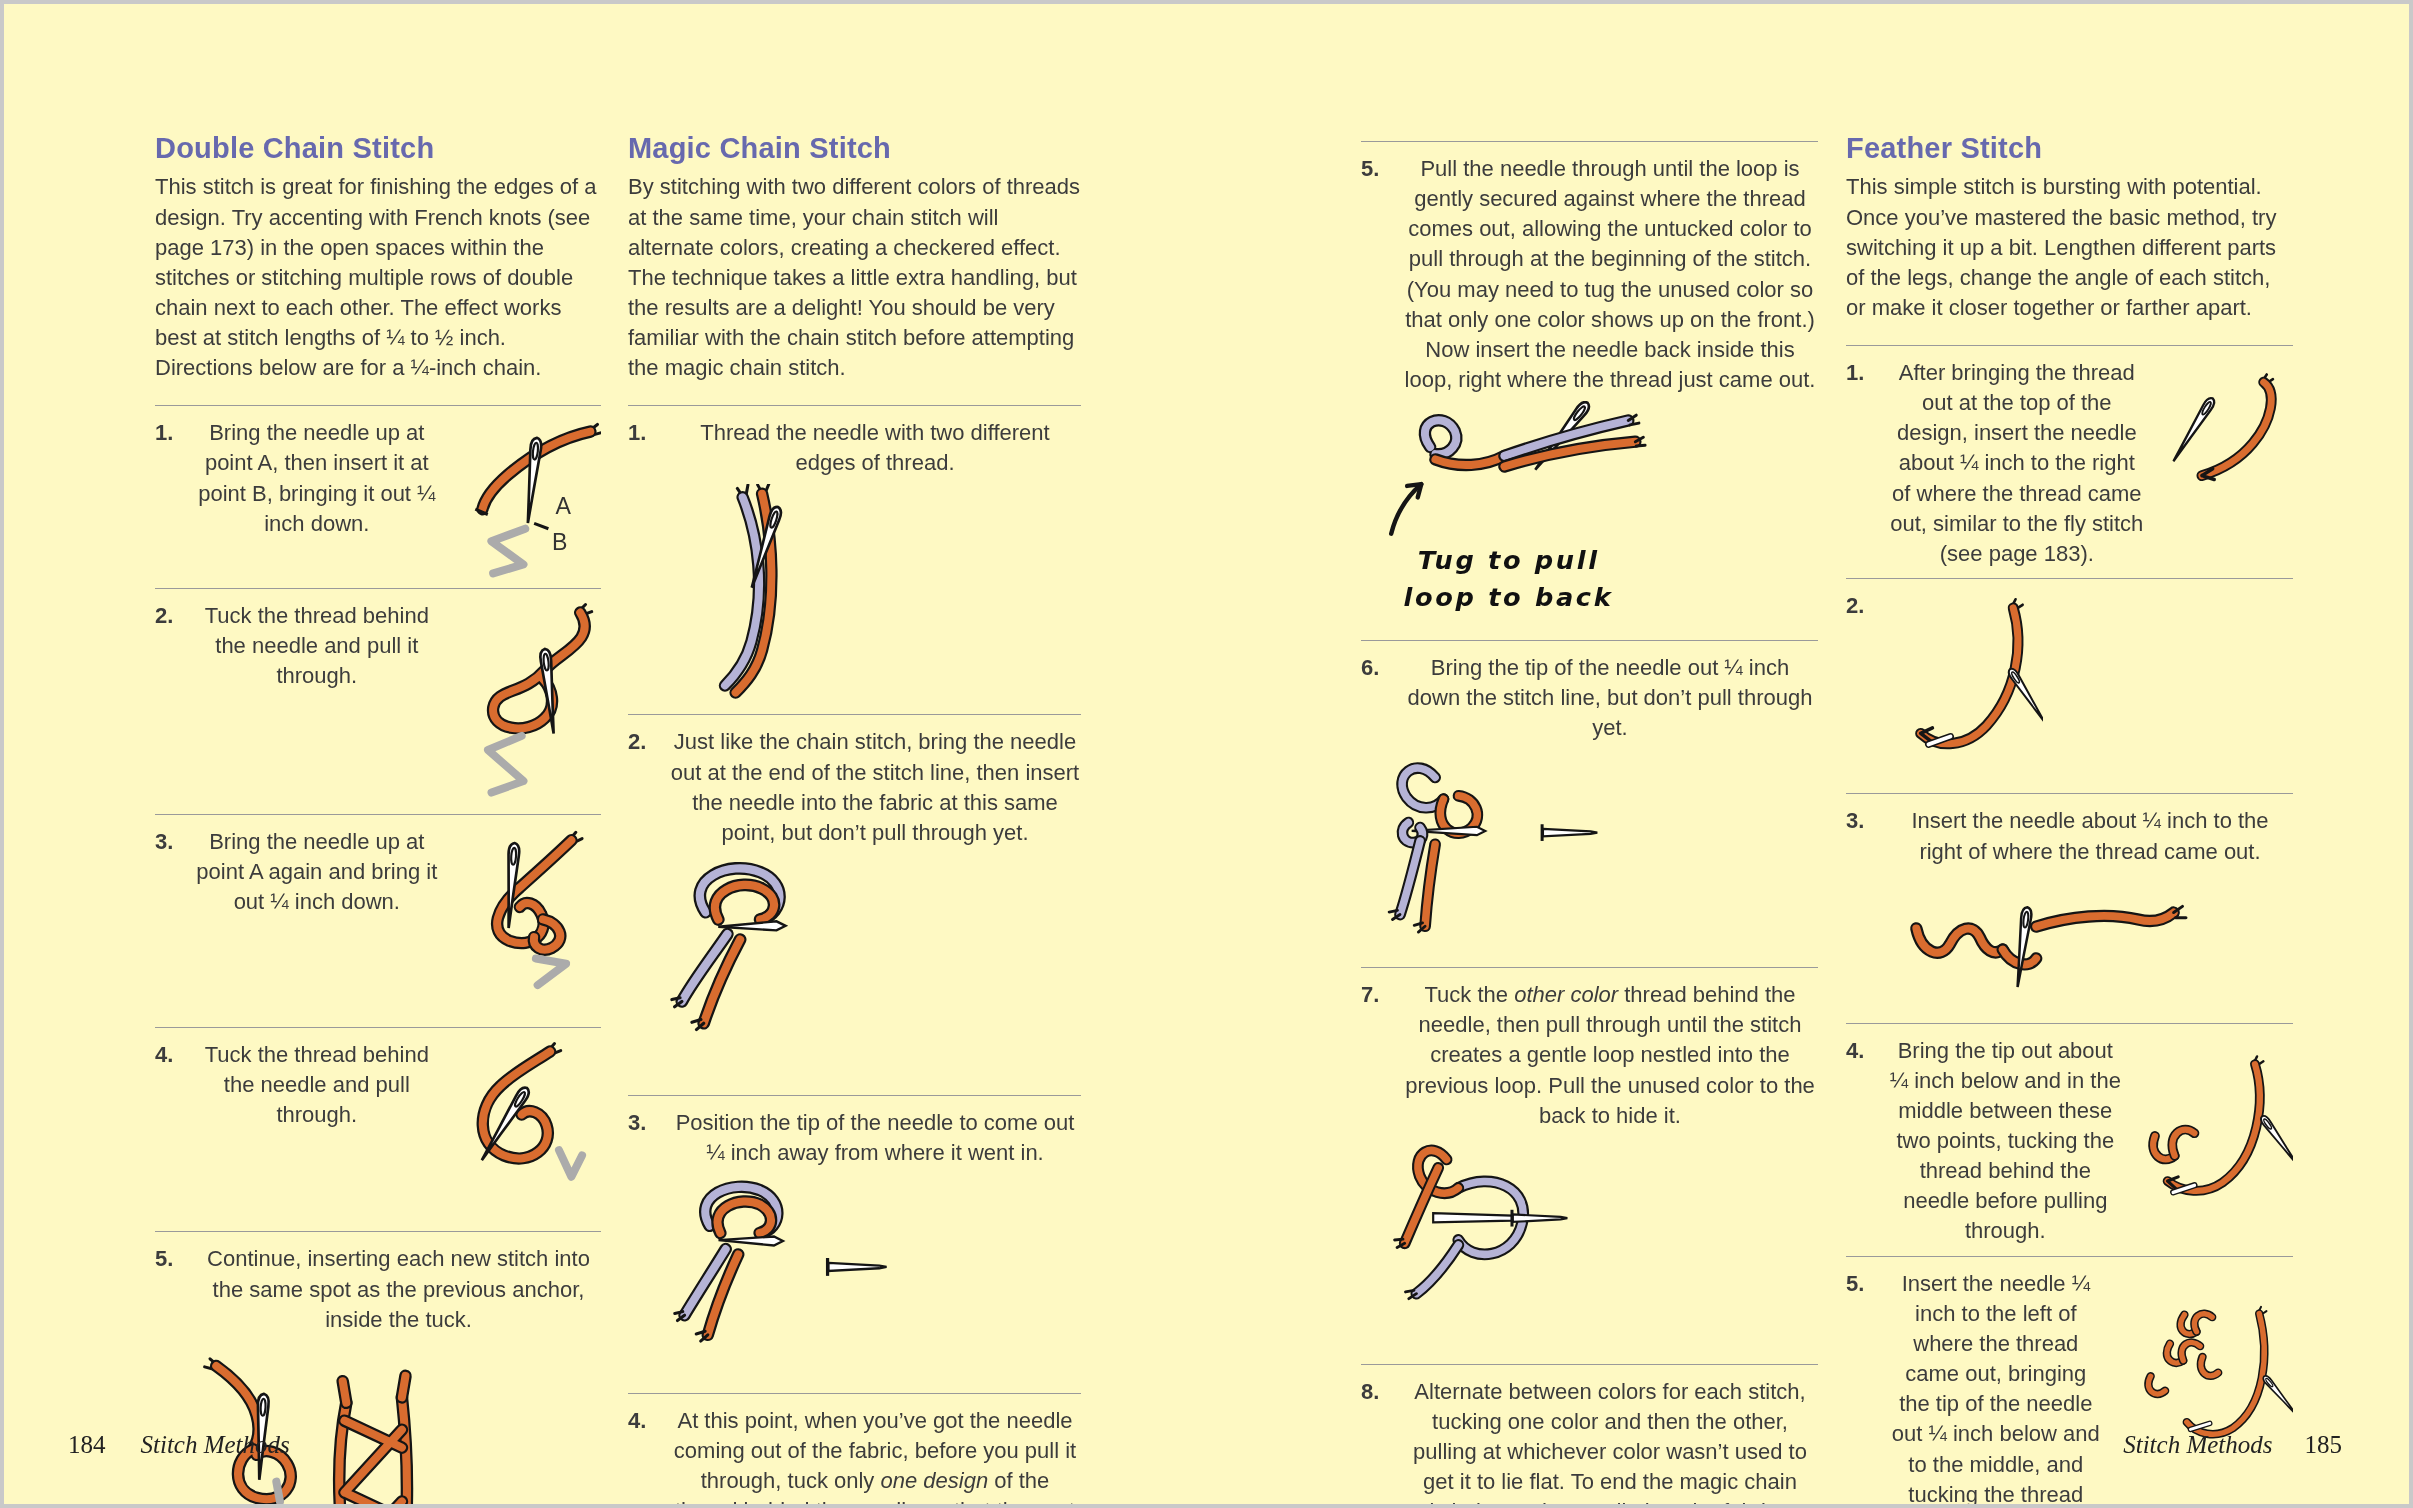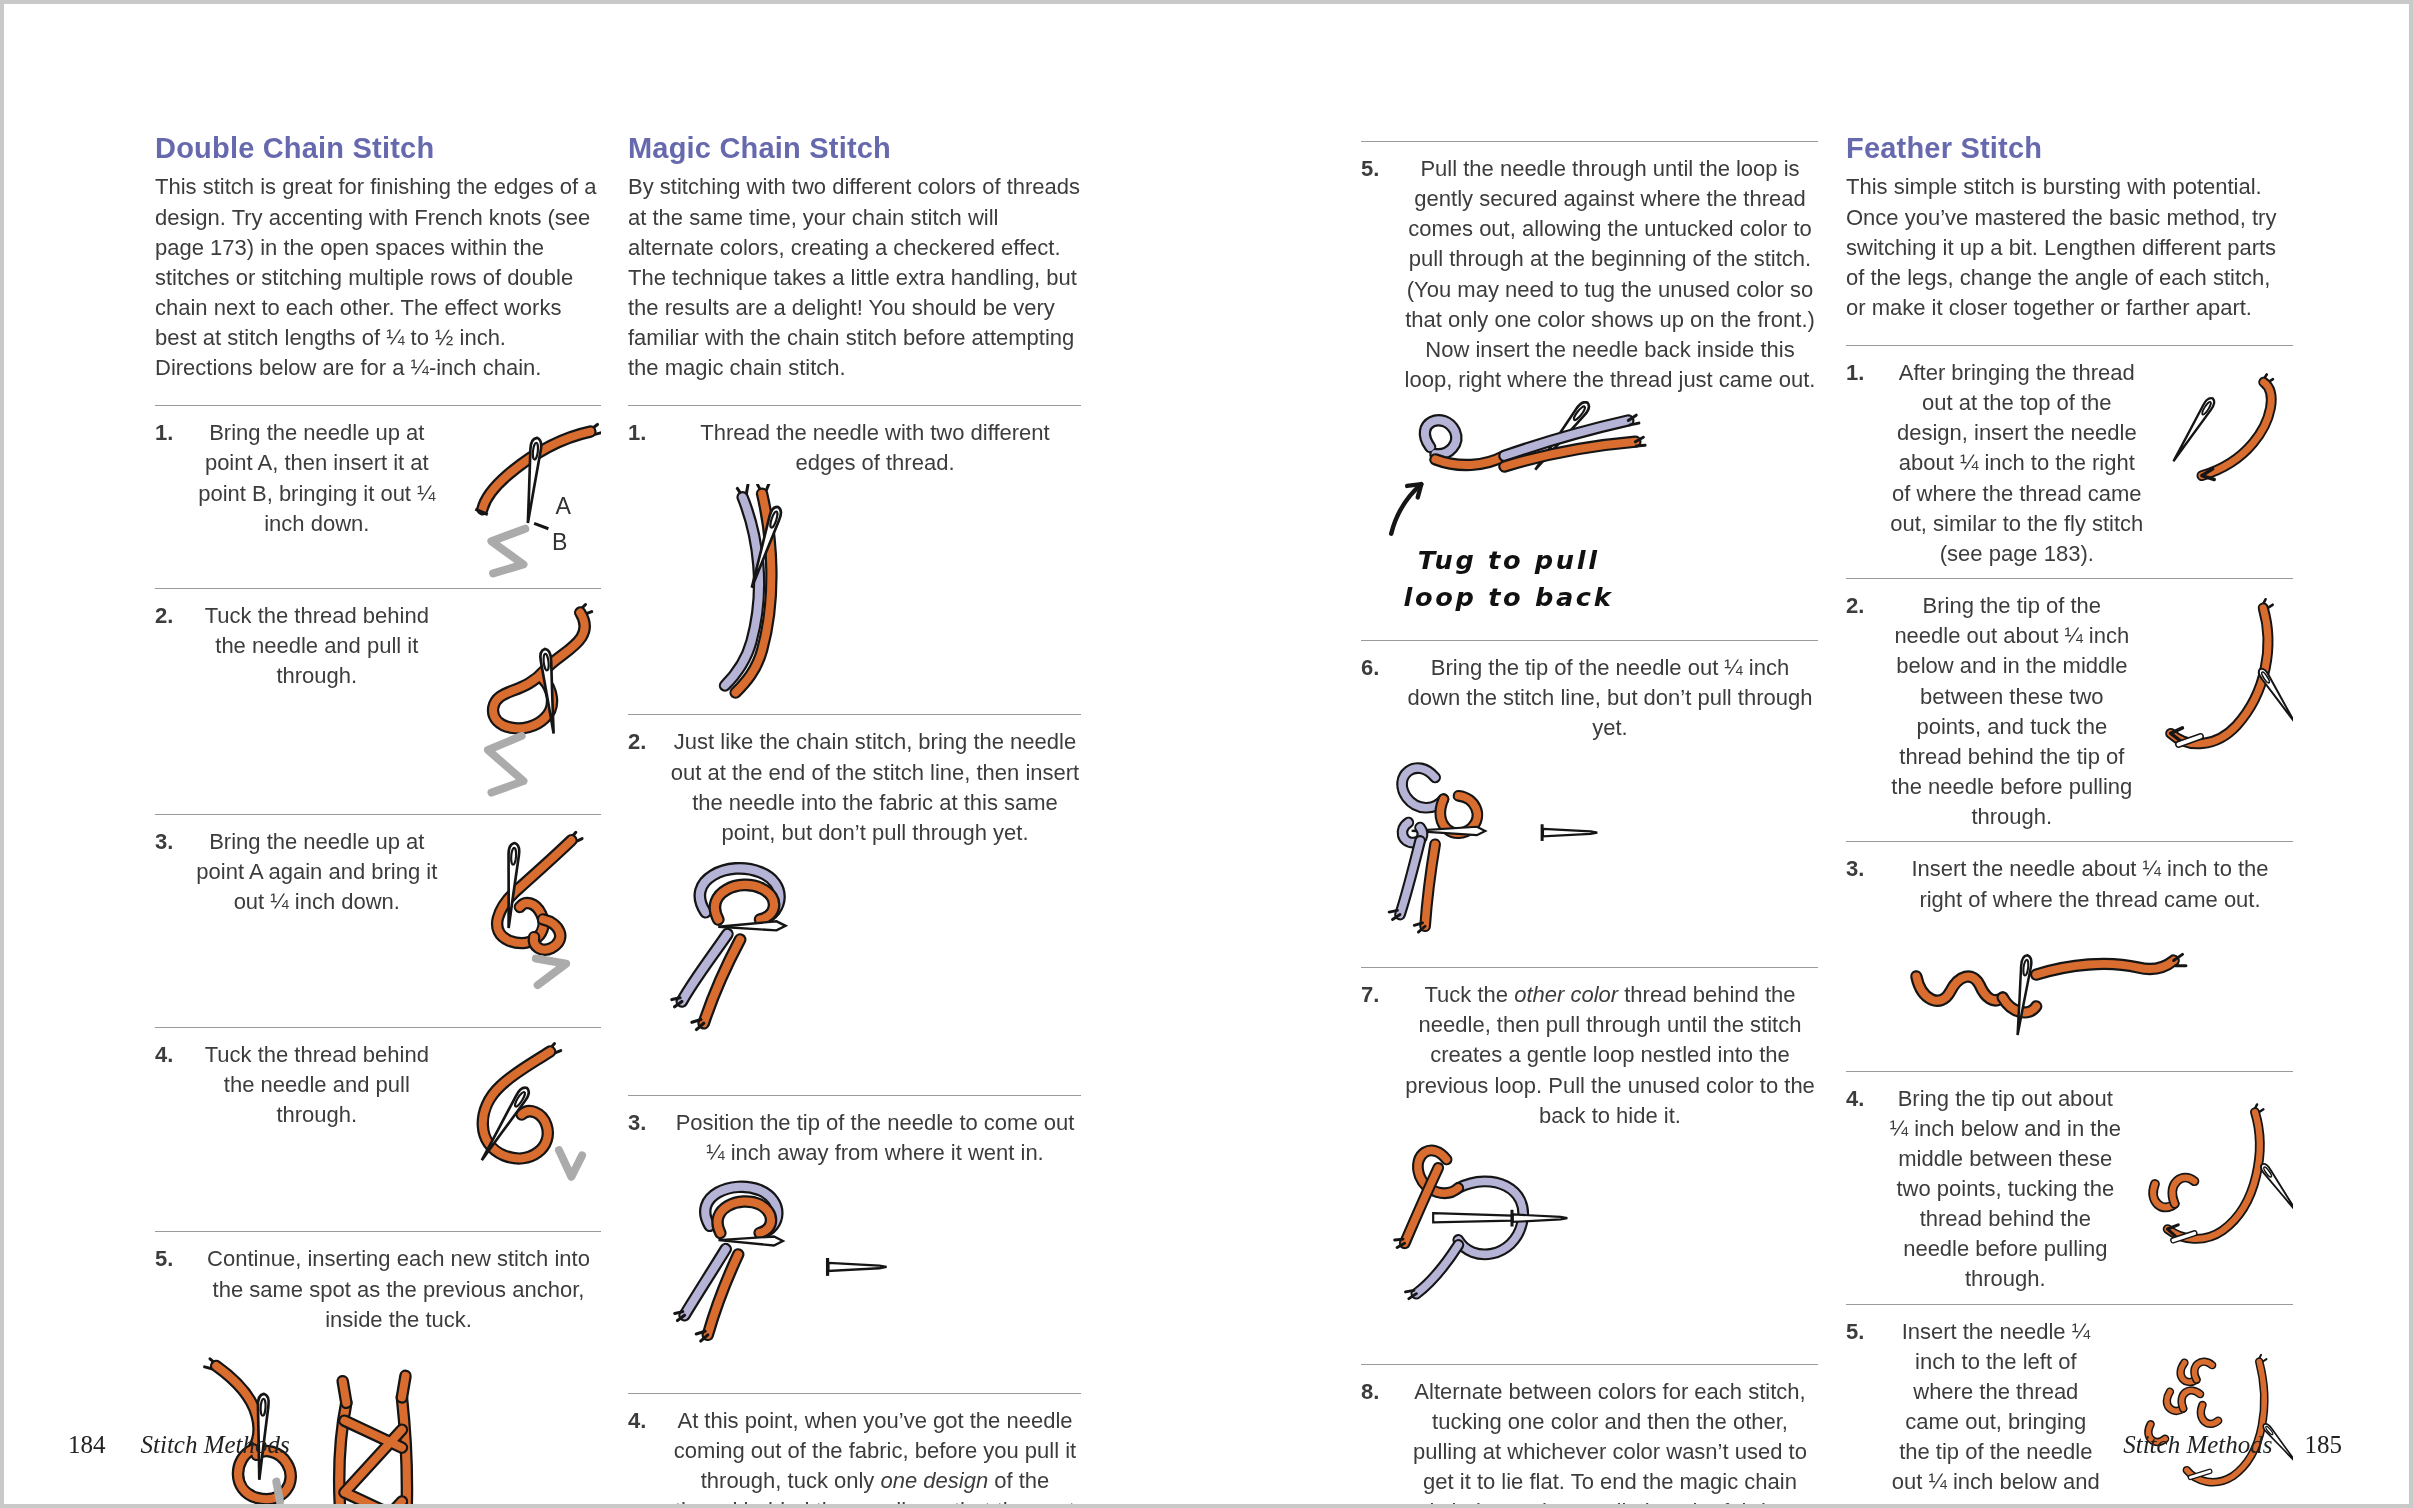--- a/index.html
+++ b/index.html
@@ -1,19 +1,19 @@
 <!DOCTYPE html>
 <html style="font-size:15px"><head>
 <meta charset="utf-8">
 <style>
   html,body{margin:0;padding:0;background:#e8e8e8;}
   .page{
     position:relative;
     width:2413px;height:1508px;
-    background:#ffffff;
+    background:#fef9c3;
     border:4.6px solid #c9c9c9;
     box-sizing:border-box;
     font-family:"Liberation Sans", sans-serif;
     color:#3c3c3c;
     overflow:hidden;
   }
   .col{position:absolute;}
   .col1{left:151px;top:128px;width:446px;}
   .col2{left:624px;top:128px;width:453px;}
   .col3{left:1357px;top:137px;width:457px;}
@@ -331,21 +331,20 @@
           <path class="th-o" d="M142,17 C160,30 152,68 128,96 C108,120 82,132 62,138"></path>
           <path d="M62,138 l14,-9 M62,138 l16,5" stroke="#151515" stroke-width="4.5" fill="none" stroke-linecap="round"></path>
           <use href="#needle" transform="translate(76,38) rotate(32)"></use>
         </svg>
       </div>
     </div>
 
     <div class="step">
       <div class="step-row">
         <span class="num">2.</span>
-        <span class="stext">Bring the tip of the needle out about ¼ inch below and in the middle between these two points, and tuck the thread behind the tip of the needle before pulling through.</span>
         <svg class="illus-right" width="149" height="193" viewBox="0 0 190 235">
           <path class="fray" d="M150,15 l5,-10 M155,18 l9,-6"></path>
           <path class="tout" d="M152,16 C166,64 156,124 118,166 C92,194 56,196 34,176"></path>
           <path class="th-o" d="M152,16 C166,64 156,124 118,166 C92,194 56,196 34,176"></path>
           <path d="M34,176 l15,-7 M34,176 l13,10" stroke="#151515" stroke-width="4.5" fill="none" stroke-linecap="round"></path>
           <use href="#needle" transform="translate(148,94) rotate(-33) scale(0.85)"></use>
           <path d="M44,190 L72,180" stroke="#151515" stroke-width="9" stroke-linecap="round"></path>
           <path d="M44,190 L72,180" stroke="#fff" stroke-width="5" stroke-linecap="round"></path>
         </svg>
       </div>

